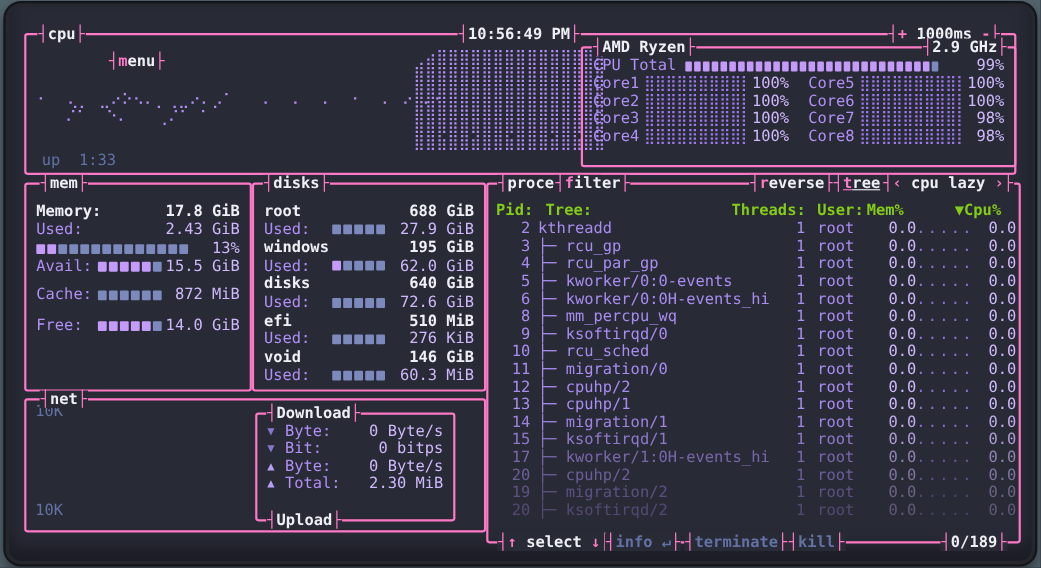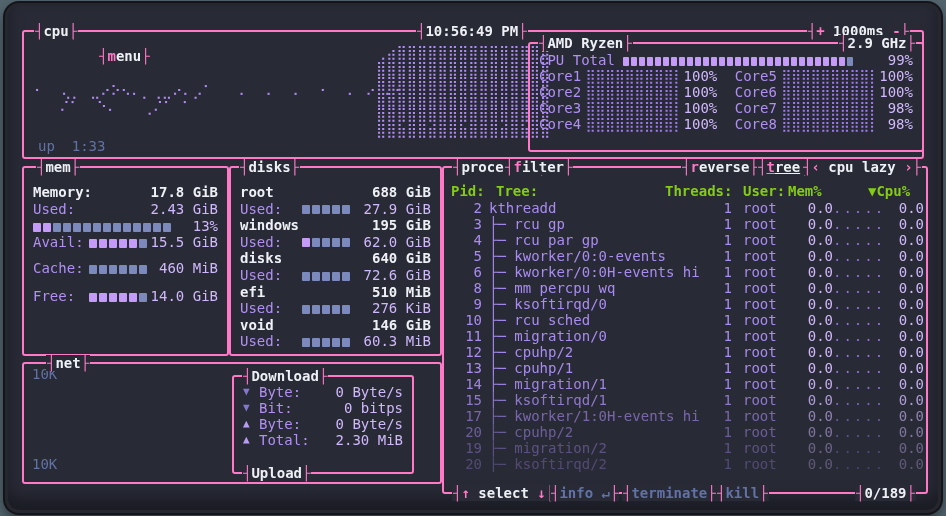--- a/index.html
+++ b/index.html
@@ -92,21 +92,21 @@
         </div>
     </section>
 
     <section class="box" style="left:14px;top:160px;width:203px;height:186px;">
       <span class="btitle" style="left:12px;"><i class="pk">┤</i><b>mem</b><i class="pk">├</i></span>
       <div class="row spread" style="top:16px;"><span class="wb">Memory:</span><span class="wb">17.8 GiB</span></div>
       <div class="row spread" style="top:33px;"><span class="pur">Used:</span><span class="lav">2.43 GiB</span></div>
       <div class="row spread" style="top:50px;"><span id="mem-used-bar"><span class="blk bp"></span><span class="blk bp"></span><span class="blk bb"></span><span class="blk bb"></span><span class="blk bb"></span><span class="blk bb"></span><span class="blk bb"></span><span class="blk bb"></span><span class="blk bb"></span><span class="blk bb"></span><span class="blk bb"></span><span class="blk bb"></span><span class="blk bb"></span><span class="blk bb"></span></span><span class="lav">13%</span></div>
       <div id="mem-stats">
           <div class="row" style="top: 66px;"><span class="pur" style="width: 56px;">Avail:</span><span><span class="blk bp"></span><span class="blk bp"></span><span class="blk bp"></span><span class="blk bp"></span><span class="blk bp"></span><span class="blk bb"></span></span><span class="lav" style="margin-left: auto;">15.5 GiB</span></div>
-          <div class="row" style="top: 92px;"><span class="pur" style="width: 56px;">Cache:</span><span><span class="blk bb"></span><span class="blk bb"></span><span class="blk bb"></span><span class="blk bb"></span><span class="blk bb"></span><span class="blk bb"></span></span><span class="lav" style="margin-left: auto;">460 MiB</span></div>
+          <div class="row" style="top: 92px;"><span class="pur" style="width: 56px;">Cache:</span><span><span class="blk bb"></span><span class="blk bb"></span><span class="blk bb"></span><span class="blk bb"></span><span class="blk bb"></span><span class="blk bb"></span></span><span class="lav" style="margin-left: auto;">872 MiB</span></div>
           <div class="row" style="top: 98px; margin-top: 22px;"><span class="pur" style="width: 56px;">Free:</span><span><span class="blk bp"></span><span class="blk bp"></span><span class="blk bp"></span><span class="blk bp"></span><span class="blk bp"></span><span class="blk bb"></span></span><span class="lav" style="margin-left: auto;">14.0 GiB</span></div>
         </div>
     </section>
 
     <section class="box" style="left:221px;top:160px;width:209px;height:186px;">
       <span class="btitle" style="left:8px;"><i class="pk">┤</i><b>disks</b><i class="pk">├</i></span>
       <div id="disk-rows">
           <div class="row spread" style="top: 16px;"><span class="wb">root</span><span class="wb">688 GiB</span></div>
           <div class="row" style="top: 32.6px;"><span class="pur" style="width: 62px;">Used:</span><span><span class="blk bb"></span><span class="blk bb"></span><span class="blk bb"></span><span class="blk bb"></span><span class="blk bb"></span></span><span class="lav" style="margin-left: auto;">27.9 GiB</span></div>
           <div class="row spread" style="top: 49.2px;"><span class="wb">windows</span><span class="wb">195 GiB</span></div>
@@ -114,21 +114,21 @@
           <div class="row spread" style="top: 82.4px;"><span class="wb">disks</span><span class="wb">640 GiB</span></div>
           <div class="row" style="top: 99px;"><span class="pur" style="width: 62px;">Used:</span><span><span class="blk bb"></span><span class="blk bb"></span><span class="blk bb"></span><span class="blk bb"></span><span class="blk bb"></span></span><span class="lav" style="margin-left: auto;">72.6 GiB</span></div>
           <div class="row spread" style="top: 115.6px;"><span class="wb">efi</span><span class="wb">510 MiB</span></div>
           <div class="row" style="top: 132.2px;"><span class="pur" style="width: 62px;">Used:</span><span><span class="blk bb"></span><span class="blk bb"></span><span class="blk bb"></span><span class="blk bb"></span><span class="blk bb"></span></span><span class="lav" style="margin-left: auto;">276 KiB</span></div>
           <div class="row spread" style="top: 148.8px;"><span class="wb">void</span><span class="wb">146 GiB</span></div>
           <div class="row" style="top: 165.4px;"><span class="pur" style="width: 62px;">Used:</span><span><span class="blk bb"></span><span class="blk bb"></span><span class="blk bb"></span><span class="blk bb"></span><span class="blk bb"></span></span><span class="lav" style="margin-left: auto;">60.3 MiB</span></div>
         </div>
     </section>
 
     <section class="box" style="left:14px;top:356px;width:416px;height:118px;">
-      <span class="btitle" style="left:22px;"><i class="pk">┤</i><b>net</b><i class="pk">├</i></span>
+      <span class="btitle" style="left:12px;"><i class="pk">┤</i><b>net</b><i class="pk">├</i></span>
       <div class="row" style="top:2px;left:8px;"><span class="dim">10K</span></div>
       <div class="row" style="top:92px;left:8px;"><span class="dim">10K</span></div>
     </section>
 
     <section class="box" style="left:224px;top:369px;width:178px;height:95px;">
       <span class="btitle" style="left:8px;"><i class="pk">┤</i><b>Download</b><i class="pk">├</i></span>
       <span class="btitle bottom" style="left:8px;"><i class="pk">┤</i><b>Upload</b><i class="pk">├</i></span>
       <div id="net-rows">
           <div class="row" style="top: 7px;"><span style="color: rgb(133, 119, 207); width: 16px; font-size: 11px;">▼</span><span class="pur">Byte:</span><span class="lav" style="margin-left: auto;">0 Byte/s</span></div>
           <div class="row" style="top: 23px;"><span style="color: rgb(133, 119, 207); width: 16px; font-size: 11px;">▼</span><span class="pur">Bit:</span><span class="lav" style="margin-left: auto;">0 bitps</span></div>

